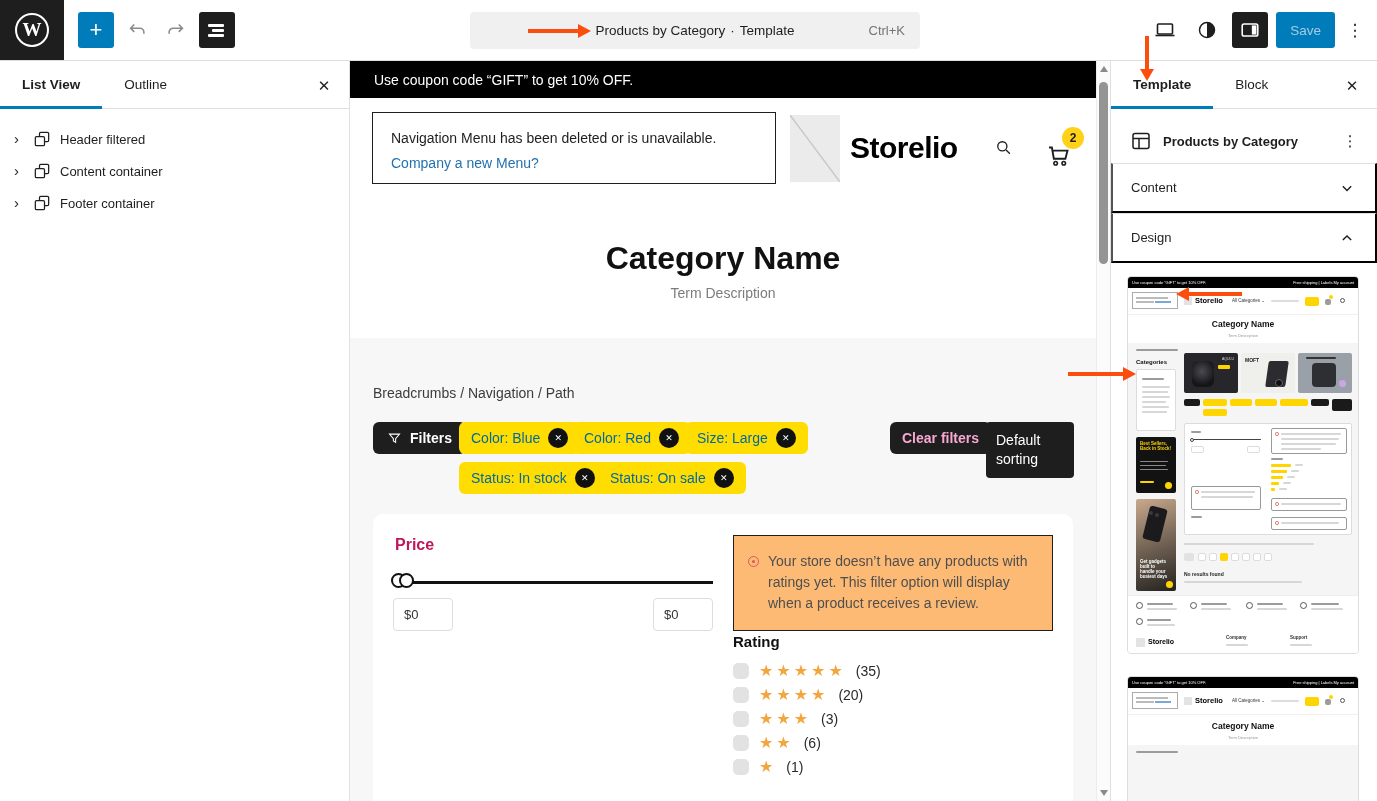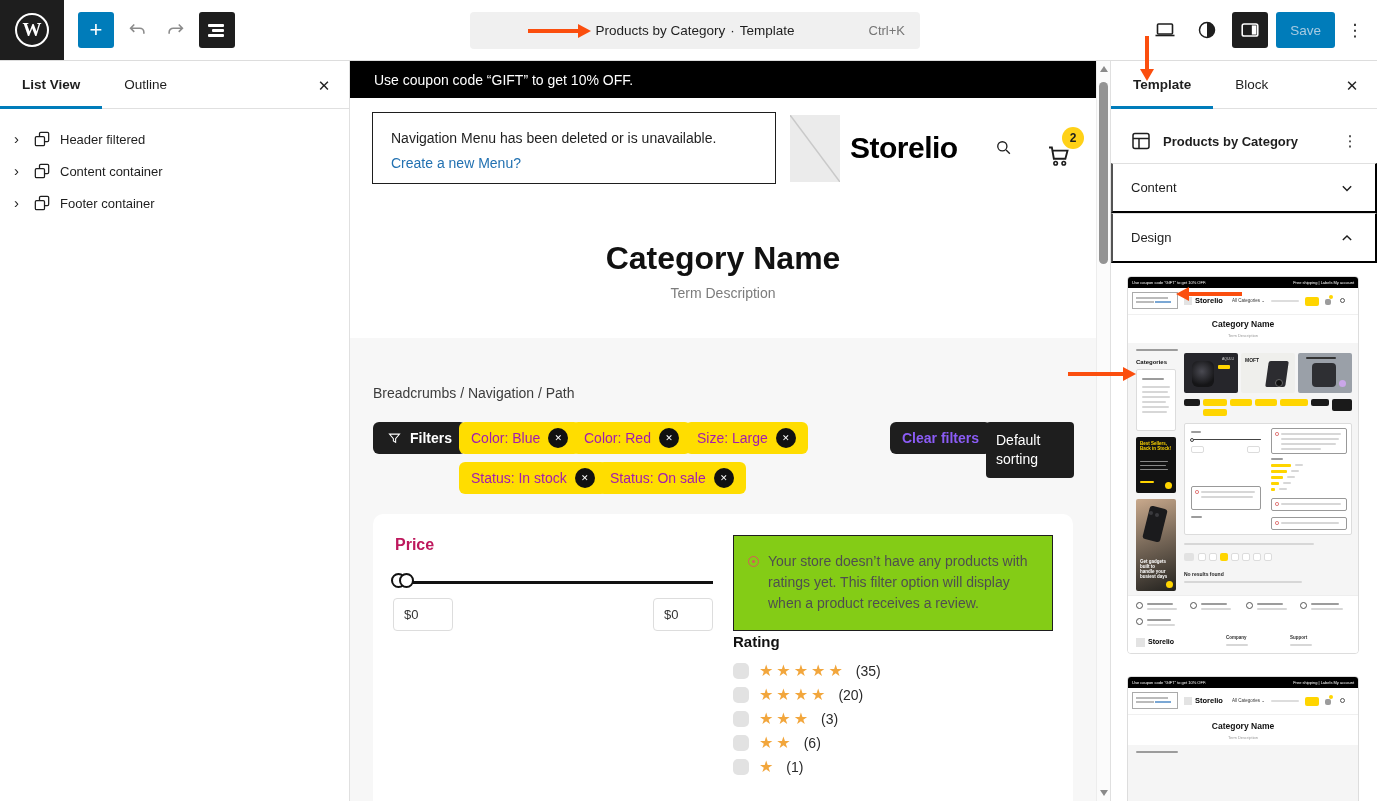--- a/index.html
+++ b/index.html
@@ -45,31 +45,31 @@
   .logo-ph { position:absolute; left:440px; top:17px; width:50px; height:67px; background:#ebebeb; }
   .brand { position:absolute; left:500px; top:33px; font-size:30px; font-weight:800; letter-spacing:-0.5px; color:#000; cursor:pointer; }
   .store-search { position:absolute; left:644px; top:40px; width:24px; height:24px; cursor:pointer; }
   .store-cart { position:absolute; left:694px; top:42px; width:30px; height:30px; cursor:pointer; }
   .cart-badge { position:absolute; left:712px; top:29px; width:22px; height:22px; border-radius:50%; background:#ffd118; color:#1e1e1e; font-size:12px; font-weight:bold; display:flex; align-items:center; justify-content:center; }
   .cat-title { position:absolute; left:0; top:142px; width:100%; text-align:center; font-size:32px; font-weight:bold; color:#111; }
   .term-desc { position:absolute; left:0; top:187px; width:100%; text-align:center; font-size:14px; color:#7c7c7c; }
   .gray-section { position:relative; height:463px; background:#f7f7f7; }
   .breadcrumbs { position:absolute; left:23px; top:47px; font-size:14px; color:#3c3c3c;text-align:center; }
   .filters-btn { position:absolute; left:23px; top:84px; height:32px; background:#1e1e1e; color:#fff; border:none; border-radius:6px; font-size:14px; font-weight:bold; padding:0 14px; display:flex; align-items:center; gap:8px; cursor:pointer; }
-  .chip { position:absolute; height:32px; background:#ffdd00; border:none; border-radius:6px; font-size:14px; color:#a21caf; padding:0 12px; display:flex; align-items:center; gap:8px; cursor:pointer; }
+  .chip { position:absolute; height:32px; background:#ffdd00; border:none; border-radius:6px; font-size:14px; color:#0369a1; padding:0 12px; display:flex; align-items:center; gap:8px; cursor:pointer; }
   .chip-x { width:20px; height:20px; border-radius:50%; background:#111; color:#fff; font-size:9px; display:flex; align-items:center; justify-content:center; }
   .chip-x::before { content:"✕"; }
-  .clear-btn { position:absolute; left:540px; top:84px; height:32px; background:#1e1e1e; color:#8b5cf6; border:none; border-radius:6px; font-size:14px; font-weight:bold; padding:0 12px; cursor:pointer; }
+  .clear-btn { position:absolute; left:540px; top:84px; height:32px; background:#1e1e1e; color:#f9a8d4; border:none; border-radius:6px; font-size:14px; font-weight:bold; padding:0 12px; cursor:pointer; }
   .sort-btn { position:absolute; left:636px; top:84px; width:88px; height:56px; background:#1e1e1e; color:#fff; border:none; border-radius:4px; font-size:14px; text-align:left; padding:8px 10px; line-height:19px; cursor:pointer; }
   .price-card { position:absolute; left:23px; top:176px; width:700px; height:300px; background:#fff; border-radius:10px; }
   .price-label { position:absolute; left:22px; top:22px; font-size:16px; font-weight:bold; color:#be185d; }
   .slider-line { position:absolute; left:22px; top:67px; width:318px; height:3px; background:#111; }
   .slider-handle { position:absolute; top:-8px; width:15px; height:15px; border:2.5px solid #111; border-radius:50%; background:#fff; cursor:pointer; }
   .price-input { position:absolute; top:84px; width:60px; height:33px; border:1px solid #ddd; border-radius:4px; background:#fff; font-size:13px; color:#333; padding-left:10px; font-family:"Liberation Sans",sans-serif; }
-  .notice-box { position:absolute; left:360px; top:21px; width:320px; height:96px; border:1px solid #1e1e1e; background:#84cc16; padding:15px 14px 0 34px; font-size:14px; line-height:21px; color:#4f4f4f; }
+  .notice-box { position:absolute; left:360px; top:21px; width:320px; height:96px; border:1px solid #1e1e1e; background:#fdba74; padding:15px 14px 0 34px; font-size:14px; line-height:21px; color:#4f4f4f; }
   .notice-dot { position:absolute; left:14px; top:20px; width:11px; height:11px; border:1.5px solid #d65a5a; border-radius:50%; }
   .notice-dot::after { content:""; position:absolute; left:2.5px; top:2.5px; width:3px; height:3px; background:#d65a5a; border-radius:50%; }
   .rating-label { position:absolute; left:360px; top:119px; font-size:15px; font-weight:bold; color:#111; }
   .rating-rows { position:absolute; left:360px; top:145px; }
   .rating-row { display:flex; align-items:center; height:24px; gap:10px; }
   .rating-cb { width:16px; height:16px; border-radius:5px; background:#e2e2e2; cursor:pointer; }
   .stars { color:#f2a63c; font-size:16px; letter-spacing:3px; line-height:16px; }
   .rating-count { font-size:14px; color:#2a2a2a; }
 
   
@@ -217,21 +217,21 @@
   </div>
 
   <div class="canvas">
     <div class="canvas-content">
 
       <div class="coupon-bar">Use coupon code “GIFT” to get 10% OFF.</div>
 
       <div class="store-header">
         <div class="nav-warning">
           <span>Navigation Menu has been deleted or is unavailable.</span>
-          <a>Create a new Menu?</a>
+          <a>Company a new Menu?</a>
         </div>
         <div class="logo-ph">
           <svg width="50" height="67">
               <line x1="0" y1="0" x2="50" y2="67" stroke="#c9c9c9" stroke-width="1.5"></line>
             </svg>
         </div>
         <div class="brand">Storelio</div>
         <div class="store-search">
           <svg width="20" height="20" viewBox="0 0 24 24">
               <circle cx="10" cy="10" r="5.5" fill="none" stroke="#1e1e1e" stroke-width="1.6"></circle>

